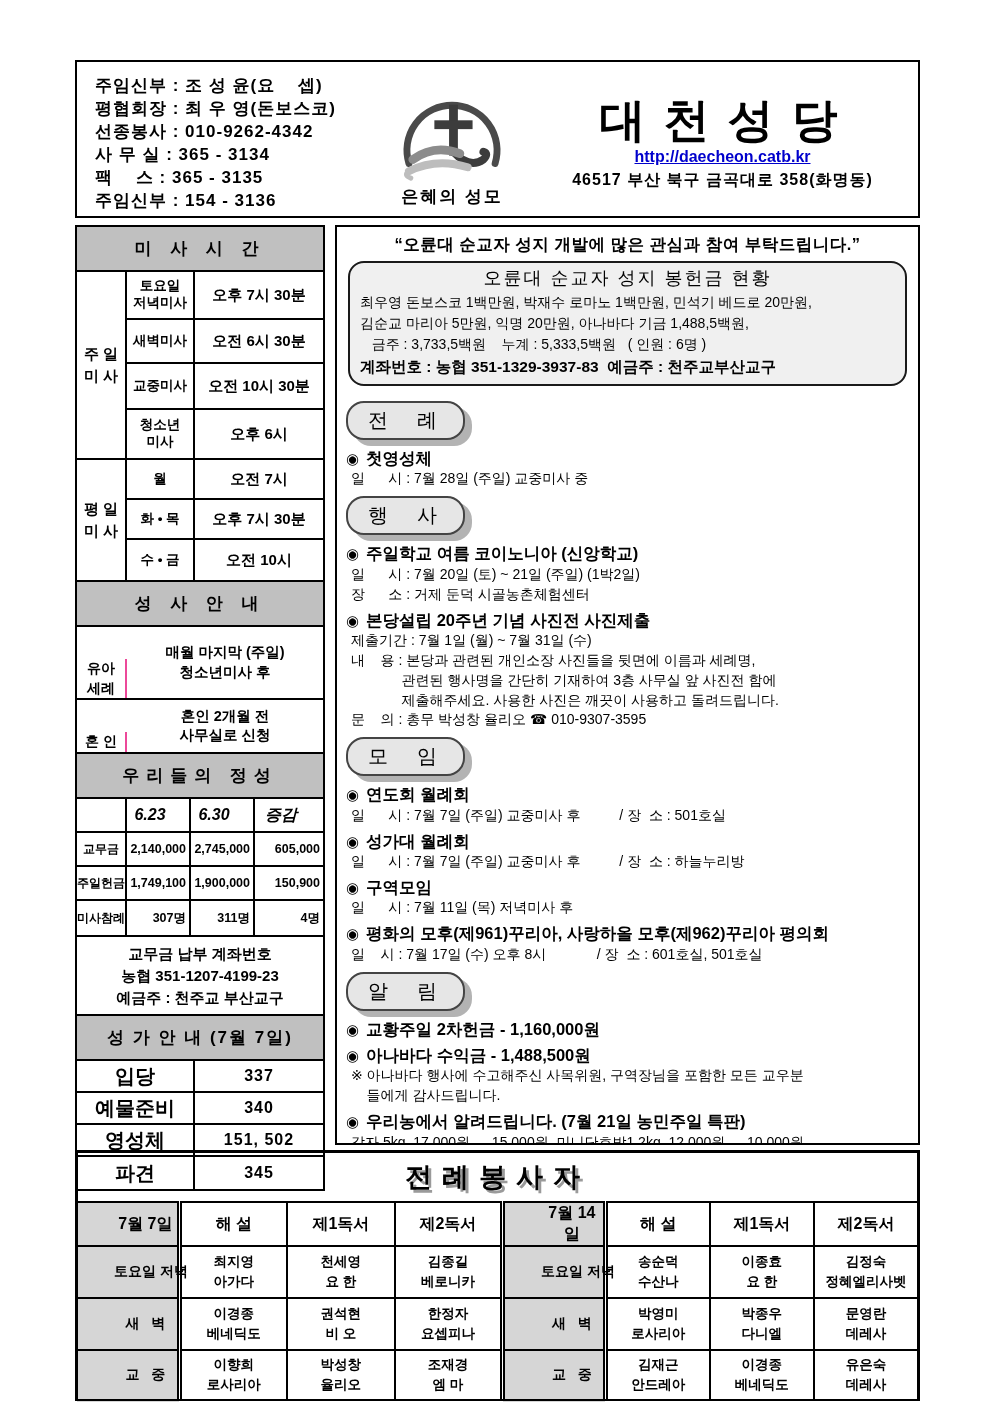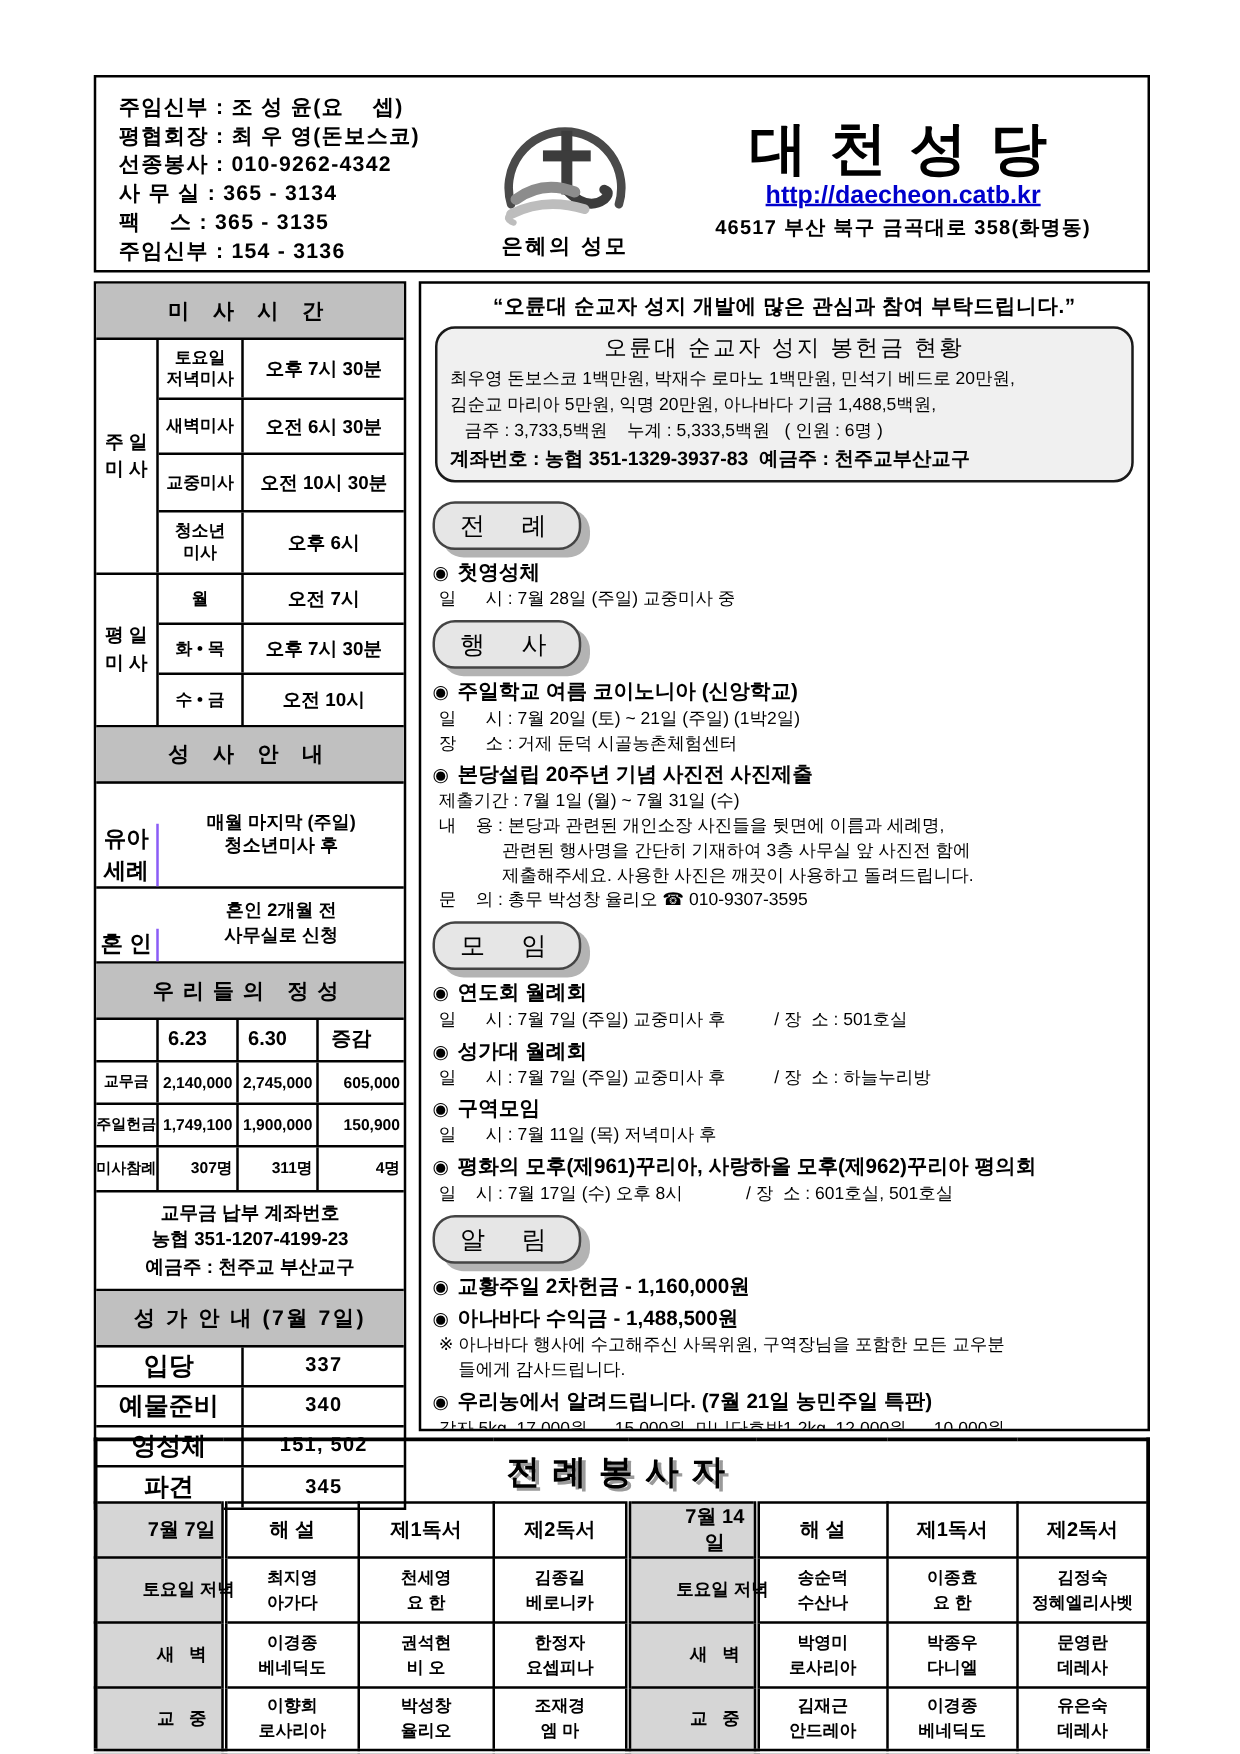--- a/index.html
+++ b/index.html
@@ -10,47 +10,47 @@
   }
   
   .header-box{ position:absolute; left:75px; top:60px; width:845px; height:158px;
     border:2px solid #000; display:flex; align-items:stretch; }
   .hinfo{ padding:12px 0 0 18px; width:300px; }
   .hinfo-line{ white-space:pre; font-weight:bold; font-size:17px; line-height:23px; letter-spacing:1px;}
   .hlogo{ width:150px; display:flex; flex-direction:column; align-items:center; justify-content:flex-end; padding-bottom:8px;}
   .hlogo-caption{ font-weight:bold; font-size:17px; letter-spacing:2px; margin-top:2px;}
   .htitle-wrap{ flex:1; display:flex; flex-direction:column; align-items:center; justify-content:center; padding-top:8px;}
   .church-name{ font-size:46px; font-weight:bold; letter-spacing:18px; line-height:1.1; white-space:nowrap; margin-left:10px;}
-  .church-url{ color:#0000cc; font-weight:bold; font-size:20px; text-decoration:underline; margin-top:2px;}
+  .church-url{ color:#0000cc; font-weight:bold; font-size:16px; text-decoration:underline; margin-top:2px;}
   .church-addr{ font-weight:bold; font-size:16px; margin-top:4px; letter-spacing:1px;}
   
   .sidebar{ position:absolute; left:75px; top:225px; width:250px; border:2px solid #000; background:#fff;}
   .sbar{ background:#c0c0c0; border-bottom:2px solid #000; text-align:center; font-weight:bold;
     font-size:17px; letter-spacing:7px; padding:10px 0; white-space:nowrap;}
   .mass-block{ display:flex; border-bottom:2px solid #000;}
   .mgroup{ width:50px; border-right:2px solid #000; display:flex; align-items:center; justify-content:center;
     font-weight:bold; font-size:15px; white-space:pre-line; text-align:center; line-height:1.5;}
   .mrows{ flex:1; display:flex; flex-direction:column;}
   .mrow{ display:flex; border-bottom:2px solid #000;}
   .mrow:last-child{ border-bottom:none;}
   .mname{ width:68px; border-right:2px solid #000; display:flex; align-items:center; justify-content:center;
     font-weight:bold; font-size:13.5px; white-space:pre-line; text-align:center; line-height:1.25;}
   .mtime{ flex:1; display:flex; align-items:center; justify-content:center; font-weight:bold; font-size:15px;}
   .sacrow{ display:flex; border-bottom:2px solid #000;}
-  .sacname{ width:50px; border-right:2px solid #8b5cf6; display:flex; align-items:center; justify-content:center;
-    font-weight:bold; font-size:18px; white-space:pre-line; text-align:center; line-height:1.4;margin-top:32px;}
+  .sacname{ width:50px; border-right:2px solid #ec4899; display:flex; align-items:center; justify-content:center;
+    font-weight:bold; font-size:14px; white-space:pre-line; text-align:center; line-height:1.4;margin-top:32px;}
   .sacdesc{ flex:1; display:flex; align-items:center; justify-content:center; font-weight:bold; font-size:14.5px;
     white-space:pre-line; text-align:center; line-height:1.35;}
   .orow{ display:flex; border-bottom:2px solid #000;}
   .ocell{ display:flex; align-items:center; font-weight:bold;}
   .oc0{ width:50px; border-right:2px solid #000; justify-content:center; font-size:12px;}
   .oc1{ width:64px; border-right:2px solid #000; justify-content:flex-end; padding-right:3px; font-size:12.5px;}
   .oc2{ width:64px; border-right:2px solid #000; justify-content:flex-end; padding-right:3px; font-size:12.5px;}
   .oc3{ flex:1; justify-content:flex-end; padding-right:3px; font-size:12.5px;}
-  .ohead .ocell{ justify-content:center; font-size:16px; padding-right:16px;}
+  .ohead .ocell{ justify-content:center; font-size:16px; padding-right:16px;font-style:italic;}
   .account-note{ border-bottom:2px solid #000; text-align:center; font-weight:bold; font-size:15px;
     white-space:pre-line; line-height:1.45; padding:6px 0;}
   .hrow{ display:flex; border-bottom:2px solid #000;}
   .hrow:last-child{ border-bottom:none;}
   .hname{ width:118px; border-right:2px solid #000; display:flex; align-items:center; justify-content:center;
     font-weight:bold; font-size:20px;}
   .hnum{ flex:1; display:flex; align-items:center; justify-content:center; font-weight:bold; font-size:16px;
     letter-spacing:1px;}
   .r48{min-height:48px}.r44{min-height:44px}.r46{min-height:46px}.r40{min-height:40px}
   .r56{min-height:56px}.r54{min-height:54px}.r34{min-height:34px}.r36{min-height:36px}.r32{min-height:32px}

